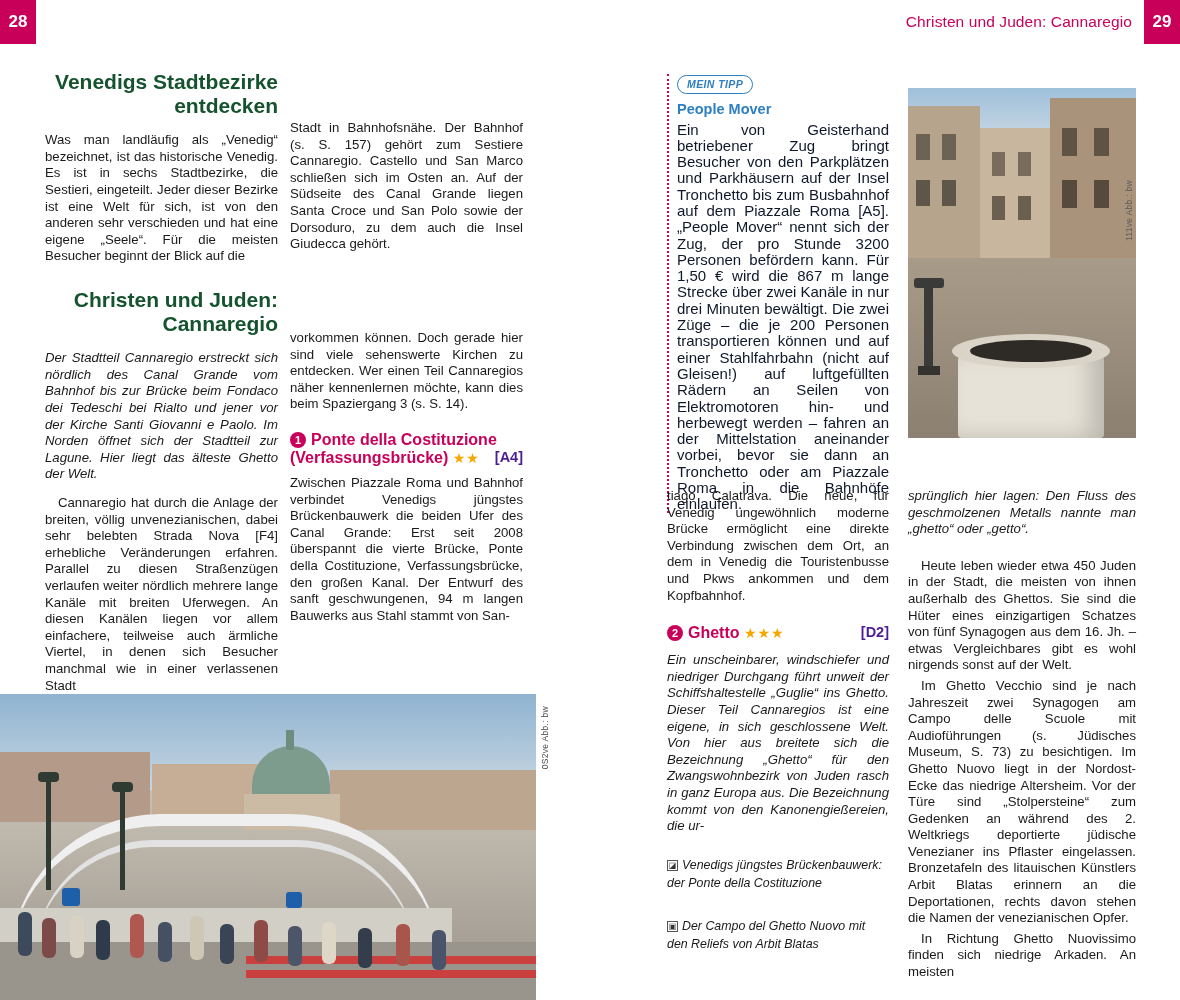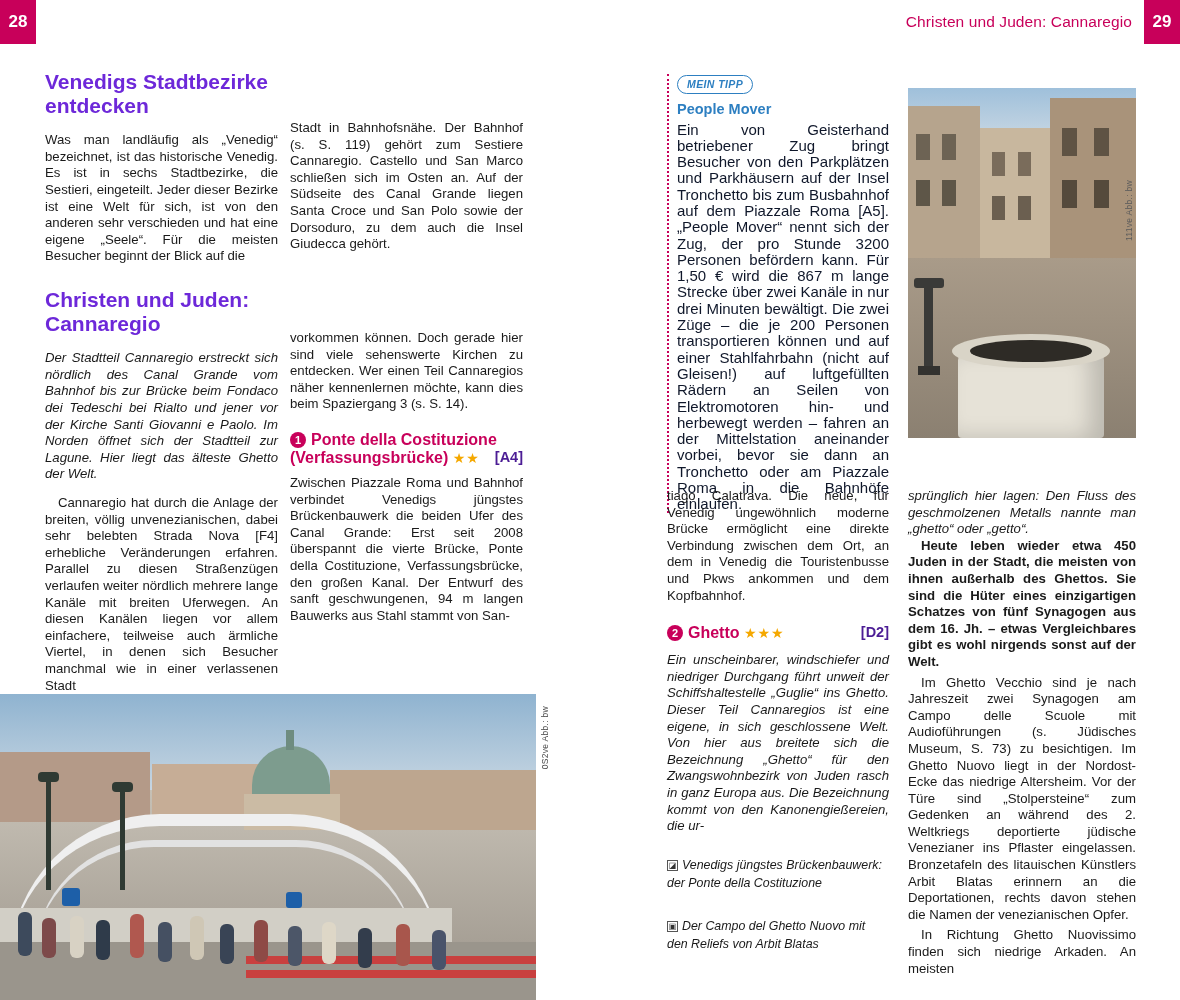--- a/index.html
+++ b/index.html
@@ -56,23 +56,24 @@
   
   .col { position: absolute; }
   .c1 { left: 45px;  width: 233px; }
   .c2 { left: 290px; width: 233px; }
   .c3 { left: 667px; width: 222px; margin-top: 28px; }
   .c4 { left: 908px; width: 228px; }
 
   h1.sect {
     font-size: 21px;
     font-weight: bold;
-    color: #6d28d9;
+    color: #14532d;
     margin: 0 0 14px 0;
     line-height: 1.15;
+    text-align: right;
   }
 
   p.body {
     font-size: 13.2px;
     line-height: 16.6px;
     text-align: justify;
     margin: 0;
     color: #1a1a1a;
     hyphens: auto;
   }
@@ -184,21 +185,21 @@
 
   <div class="hdr-left-num">28</div>
   <div class="hdr-right-text">Christen und Juden: Cannaregio</div>
   <div class="hdr-right-num">29</div>
 
   <div class="col c1" style="top:70px;">
     <h1 class="sect">Venedigs Stadtbezirke entdecken</h1>
     <p class="body">Was man landläufig als „Venedig“ bezeichnet, ist das historische Venedig. Es ist in sechs Stadtbezirke, die Sestieri, eingeteilt. Jeder dieser Bezirke ist eine Welt für sich, ist von den anderen sehr verschieden und hat eine eigene „Seele“. Für die meisten Besucher beginnt der Blick auf die</p>
   </div>
   <div class="col c2" style="top:120px;">
-    <p class="body">Stadt in Bahnhofsnähe. Der Bahnhof (s. S. 119) gehört zum Sestiere Cannaregio. Castello und San Marco schließen sich im Osten an. Auf der Südseite des Canal Grande liegen Santa Croce und San Polo sowie der Dorsoduro, zu dem auch die Insel Giudecca gehört.</p>
+    <p class="body">Stadt in Bahnhofsnähe. Der Bahnhof (s. S. 157) gehört zum Sestiere Cannaregio. Castello und San Marco schließen sich im Osten an. Auf der Südseite des Canal Grande liegen Santa Croce und San Polo sowie der Dorsoduro, zu dem auch die Insel Giudecca gehört.</p>
   </div>
 
   <div class="col c1" style="top:288px;">
     <h1 class="sect">Christen und Juden: Cannaregio</h1>
     <p class="body italic">Der Stadtteil Cannaregio erstreckt sich nördlich des Canal Grande vom Bahnhof bis zur Brücke beim Fondaco dei Tedeschi bei Rialto und jener vor der Kirche Santi Giovanni e Paolo. Im Norden öffnet sich der Stadtteil zur Lagune. Hier liegt das älteste Ghetto der Welt.</p>
     <p class="body indent" style="margin-top:12px;">Cannaregio hat durch die Anlage der breiten, völlig unvenezianischen, dabei sehr belebten Strada Nova [F4] erhebliche Veränderungen erfahren. Parallel zu diesen Straßenzügen verlaufen weiter nördlich mehrere lange Kanäle mit breiten Uferwegen. An diesen Kanälen liegen vor allem einfachere, teilweise auch ärmliche Viertel, in denen sich Besucher manchmal wie in einer verlassenen Stadt</p>
   </div>
 
   <div class="col c2" style="top:330px;">
     <p class="body">vorkommen können. Doch gerade hier sind viele sehenswerte Kirchen zu entdecken. Wer einen Teil Cannaregios näher kennenlernen möchte, kann dies beim Spaziergang 3 (s. S. 14).</p>
@@ -234,21 +235,21 @@
       <span class="cap-icon">◪</span><span class="caption">Venedigs jüngstes Brückenbauwerk: der Ponte della Costituzione</span>
     </div>
 
     <div style="margin-top:24px;">
       <span class="cap-icon">▣</span><span class="caption">Der Campo del Ghetto Nuovo mit den Reliefs von Arbit Blatas</span>
     </div>
   </div>
 
   <div class="col c4" style="top:488px;">
     <p class="body italic">sprünglich hier lagen: Den Fluss des geschmolzenen Metalls nannte man „ghetto“ oder „getto“.</p>
-    <p class="body indent" style="margin-top:0;font-weight:bold;">Heute leben wieder etwa 450 Juden in der Stadt, die meisten von ihnen außerhalb des Ghettos. Sie sind die Hüter eines einzigartigen Schatzes von fünf Synagogen aus dem 16. Jh. – etwas Vergleichbares gibt es wohl nirgends sonst auf der Welt.</p>
+    <p class="body indent" style="margin-top:20px;">Heute leben wieder etwa 450 Juden in der Stadt, die meisten von ihnen außerhalb des Ghettos. Sie sind die Hüter eines einzigartigen Schatzes von fünf Synagogen aus dem 16. Jh. – etwas Vergleichbares gibt es wohl nirgends sonst auf der Welt.</p>
     <p class="body indent" style="margin-top:4px;">Im Ghetto Vecchio sind je nach Jahreszeit zwei Synagogen am Campo delle Scuole mit Audioführungen (s. Jüdisches Museum, S. 73) zu besichtigen. Im Ghetto Nuovo liegt in der Nordost-Ecke das niedrige Altersheim. Vor der Türe sind „Stolpersteine“ zum Gedenken an während des 2. Weltkriegs deportierte jüdische Venezianer ins Pflaster eingelassen. Bronzetafeln des litauischen Künstlers Arbit Blatas erinnern an die Deportationen, rechts davon stehen die Namen der venezianischen Opfer.</p>
     <p class="body indent" style="margin-top:4px;">In Richtung Ghetto Nuovissimo finden sich niedrige Arkaden. An meisten</p>
   </div>
 
   <div class="img-box well-photo" style="left:908px; top:88px; width:228px; height:350px;">
 
     <div style="position:absolute;left:0;top:0;width:228px;height:60px;background:linear-gradient(#9fc0db,#cfdbe4);"></div>
 
     <div style="position:absolute;left:0;top:18px;width:72px;height:152px;background:#b6a48d;"></div>
     <div style="position:absolute;left:8px;top:46px;width:14px;height:26px;background:#6d6354;"></div>

